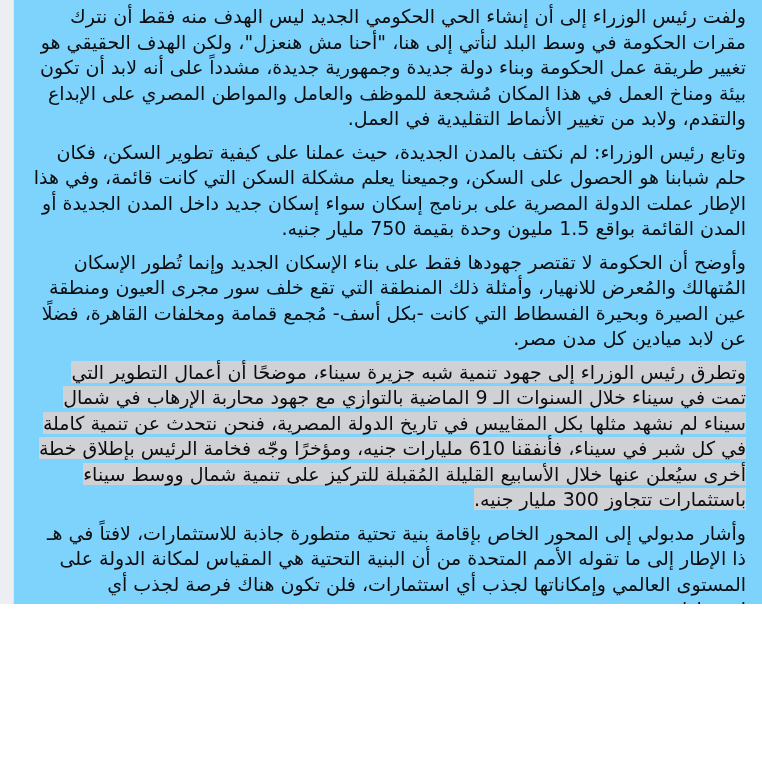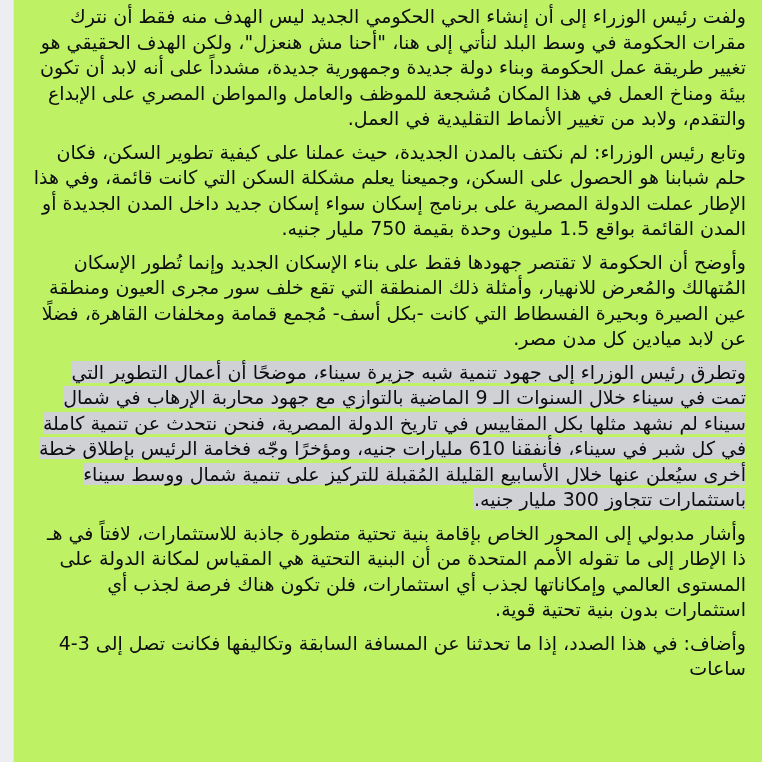--- a/index.html
+++ b/index.html
@@ -6,22 +6,22 @@
     margin: 0;
     padding: 0;
     width: 762px;
     height: 782px;
     overflow: hidden;
     background: #ffffff;
   }
   .page {
     position: relative;
     width: 762px;
-    height: 762px;
-    background: #bef264;
+    height: 604px;
+    background: #7dd3fc;
     font-family: "DejaVu Sans", sans-serif;
   }
   .gutter {
     position: absolute;
     top: 0;
     left: 0;
     width: 13px;
     height: 100%;
     background: var(--color-page-gutter, #eceef2);
     border-right: 1px solid #e2e4e9;

